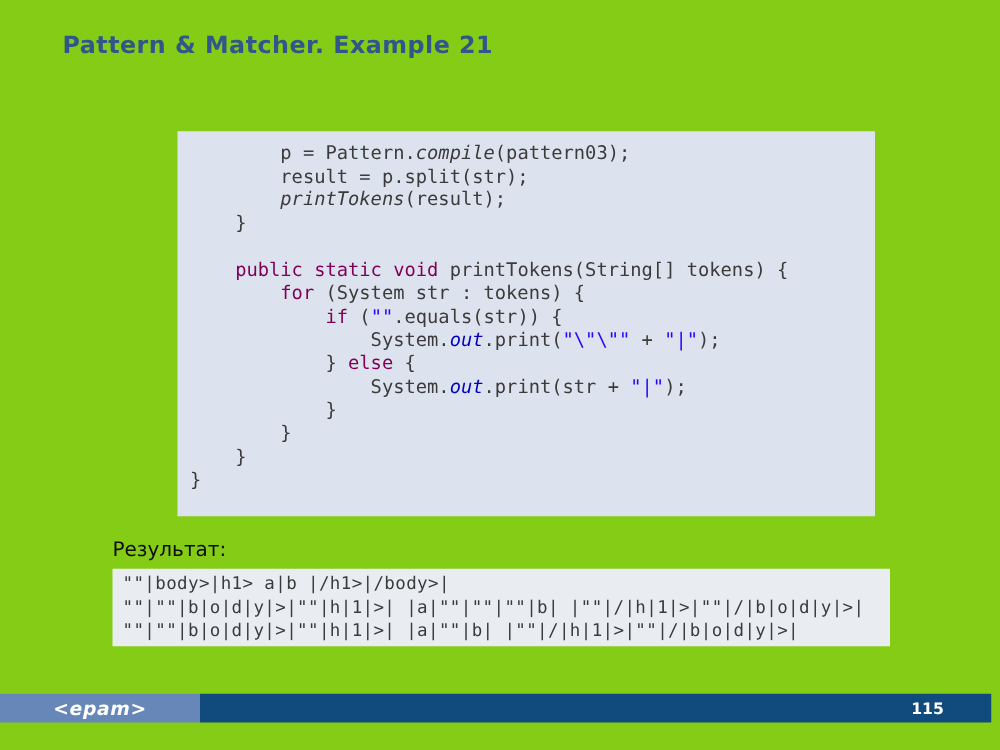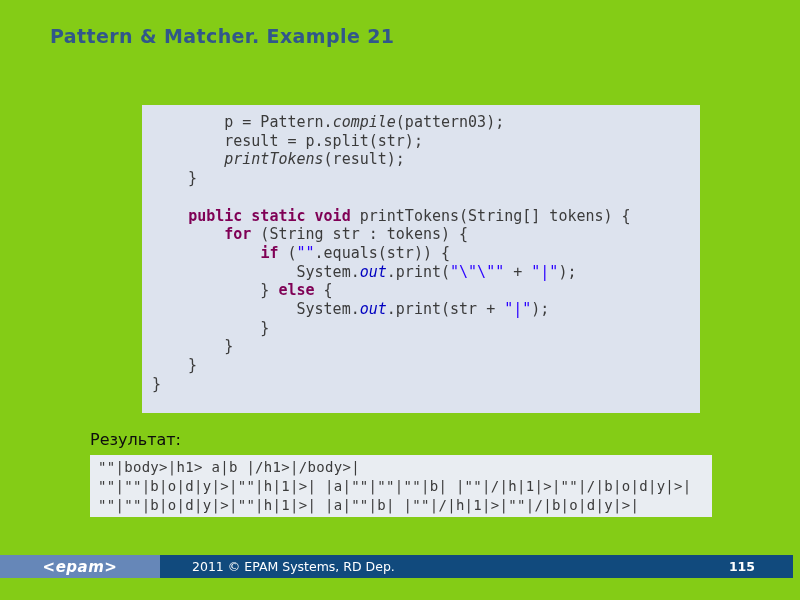--- a/index.html
+++ b/index.html
@@ -11,21 +11,21 @@
     position:absolute; left:50px; top:25px;
     font-size:19px; font-weight:bold; color:#31578a; letter-spacing:0.4px;
   }
   .code-block {
     position:absolute; left:142px; top:105px; width:558px; height:308px;
     background:#dde3ee; box-sizing:border-box; padding:8px 0 0 10px;
     font-family:"DejaVu Sans Mono", monospace; font-size:15px;
     line-height:18.7px; color:#3b3b3b;
   }
   .code-line { white-space:pre; min-height:18.7px; }
-  .code-line .kw { color:#7f0055; font-weight:bold; }
+  .code-line .kw { color:#7f0055; font-weight:normal; }
   .code-line .st { color:#2a00ff; }
   .code-line .sf { color:#0000c0; font-style:italic; }
   .code-line .sm { font-style:italic; }
   .result-label {
     position:absolute; left:90px; top:430px;
     font-size:16px; color:#0d0d0d;
   }
   .result-block {
     position:absolute; left:90px; top:455px; width:622px; height:62px;
     background:#e9edf2; box-sizing:border-box; padding:3px 0 0 8px;
@@ -62,21 +62,21 @@
 
   <div class="slide-title">Pattern &amp; Matcher. Example 21</div>
 
   <div class="code-block">
       <div class="code-line"><span class="pl">        p = Pattern.</span><span class="sm">compile</span><span class="pl">(pattern03);</span></div>
       <div class="code-line"><span class="pl">        result = p.split(str);</span></div>
       <div class="code-line"><span class="pl">        </span><span class="sm">printTokens</span><span class="pl">(result);</span></div>
       <div class="code-line"><span class="pl">    }</span></div>
       <div class="code-line"></div>
       <div class="code-line"><span class="pl">    </span><span class="kw">public static void</span><span class="pl"> printTokens(String[] tokens) {</span></div>
-      <div class="code-line"><span class="pl">        </span><span class="kw">for</span><span class="pl"> (String str : tokens) {</span></div>
+      <div class="code-line"><span class="pl">        </span><span class="kw">for</span><span class="pl"> (System str : tokens) {</span></div>
       <div class="code-line"><span class="pl">            </span><span class="kw">if</span><span class="pl"> (</span><span class="st">""</span><span class="pl">.equals(str)) {</span></div>
       <div class="code-line"><span class="pl">                System.</span><span class="sf">out</span><span class="pl">.print(</span><span class="st">"\"\""</span><span class="pl"> + </span><span class="st">"|"</span><span class="pl">);</span></div>
       <div class="code-line"><span class="pl">            } </span><span class="kw">else</span><span class="pl"> {</span></div>
       <div class="code-line"><span class="pl">                System.</span><span class="sf">out</span><span class="pl">.print(str + </span><span class="st">"|"</span><span class="pl">);</span></div>
       <div class="code-line"><span class="pl">            }</span></div>
       <div class="code-line"><span class="pl">        }</span></div>
       <div class="code-line"><span class="pl">    }</span></div>
       <div class="code-line"><span class="pl">}</span></div>
     </div>
 
@@ -86,18 +86,17 @@
       <div class="result-line">""|body&gt;|h1&gt; a|b |/h1&gt;|/body&gt;|</div>
       <div class="result-line">""|""|b|o|d|y|&gt;|""|h|1|&gt;| |a|""|""|""|b| |""|/|h|1|&gt;|""|/|b|o|d|y|&gt;|</div>
       <div class="result-line">""|""|b|o|d|y|&gt;|""|h|1|&gt;| |a|""|b| |""|/|h|1|&gt;|""|/|b|o|d|y|&gt;|</div>
     </div>
 
   <div class="footer">
     <div class="footer-logo">
       <span class="logo-text">&lt;epam&gt;</span>
     </div>
     <div class="footer-bar">
-      <span class="copyright">2011 © EPAM Systems, RD Dep.</span>
       <span class="page-number">115</span>
     </div>
   </div>
 
 </div>
 
 </body></html>

